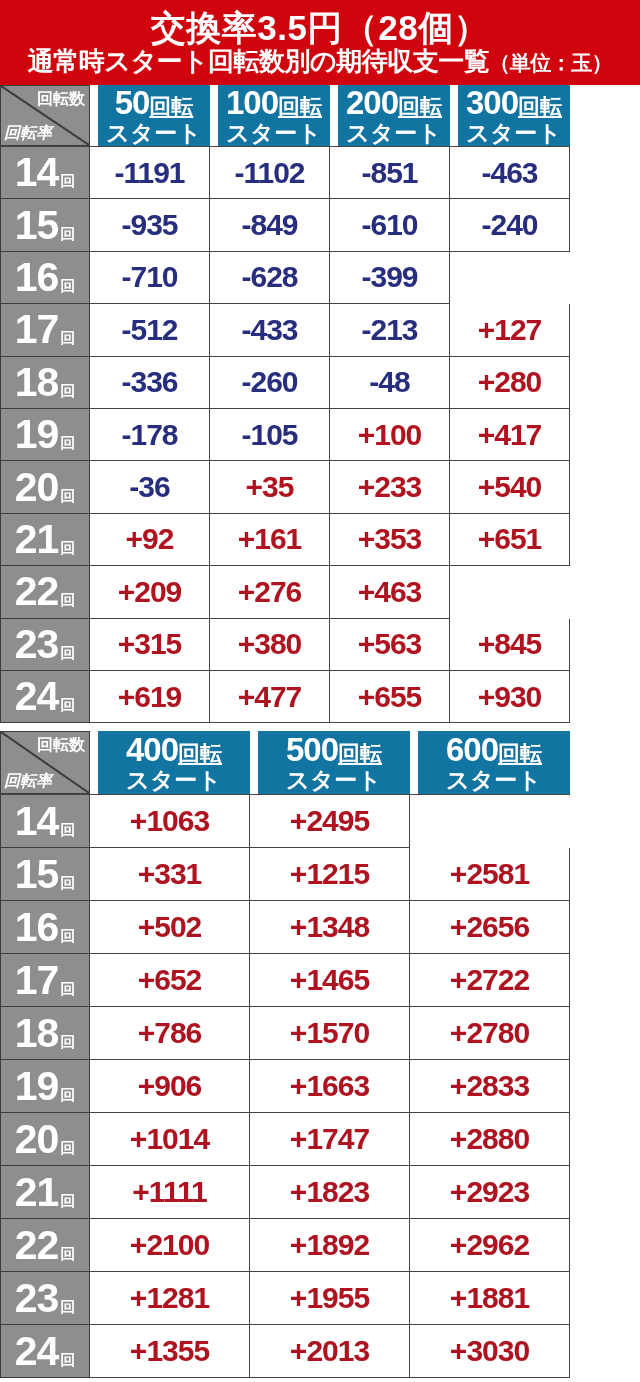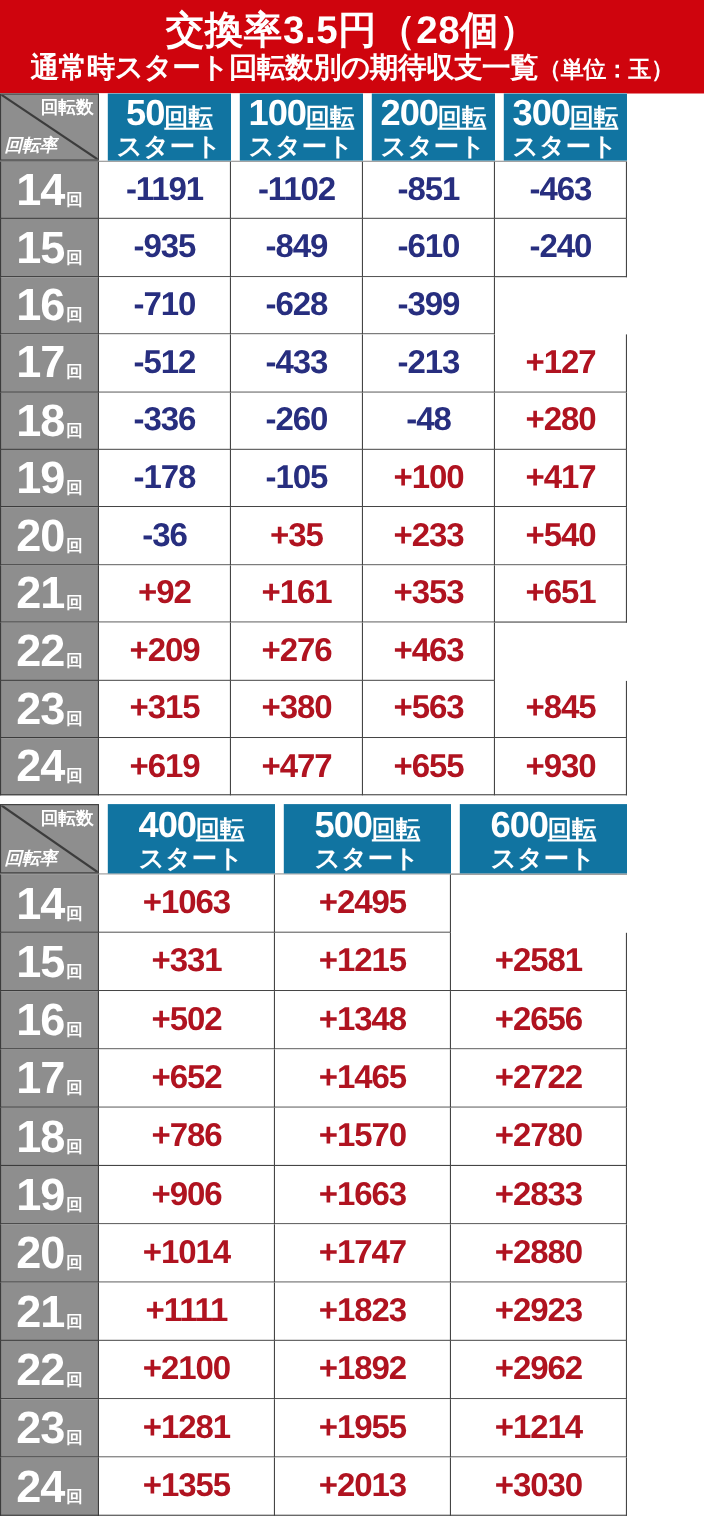--- a/index.html
+++ b/index.html
@@ -392,21 +392,21 @@
     </div>
     <div class="trow" style="grid-template-columns: 90px repeat(3, 1fr);">
       <div class="label-cell">
         <div class="label-in">
           <span class="label-num">23</span>
           <span class="label-unit">回</span>
         </div>
       </div>
       <div class="val-cell val-pos">+1281</div>
       <div class="val-cell val-pos">+1955</div>
-      <div class="val-cell val-pos">+1214</div>
+      <div class="val-cell val-pos">+1881</div>
     </div>
     <div class="trow" style="grid-template-columns: 90px repeat(3, 1fr);">
       <div class="label-cell">
         <div class="label-in">
           <span class="label-num">24</span>
           <span class="label-unit">回</span>
         </div>
       </div>
       <div class="val-cell val-pos">+1355</div>
       <div class="val-cell val-pos">+2013</div>

